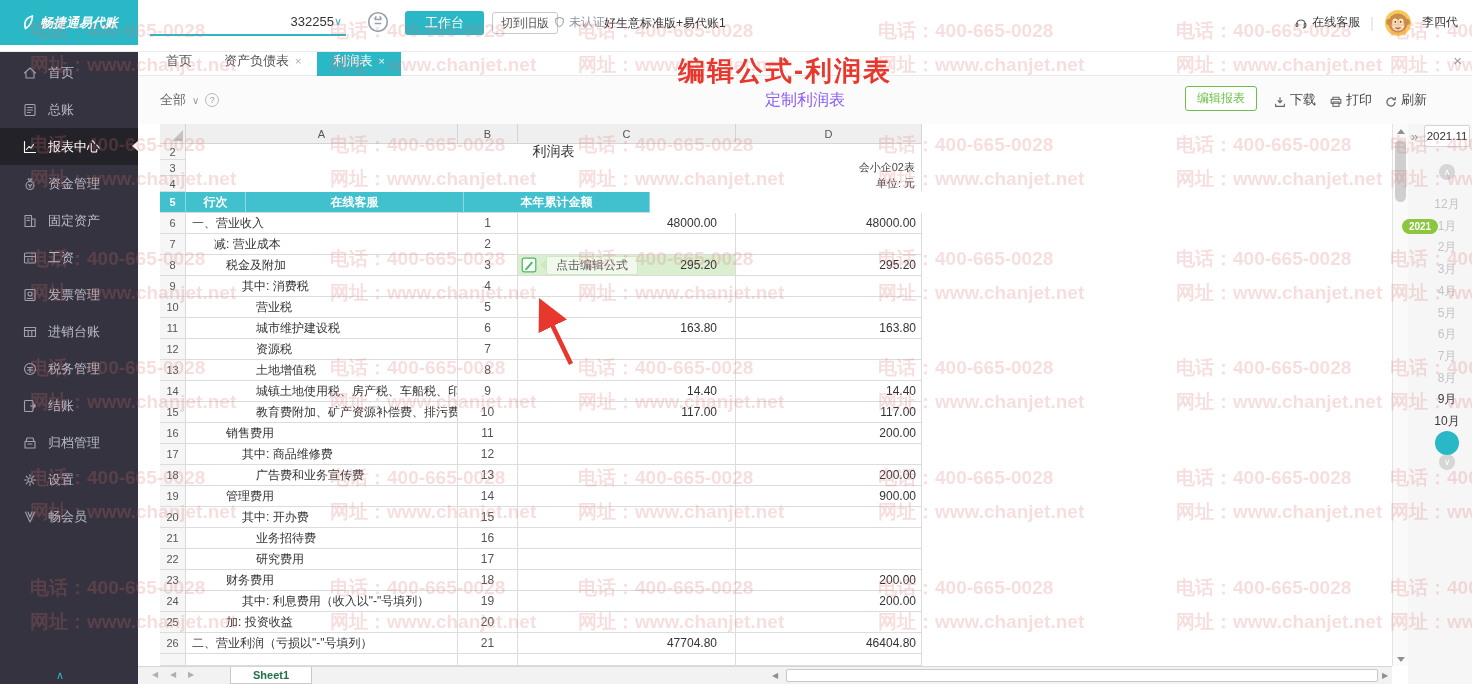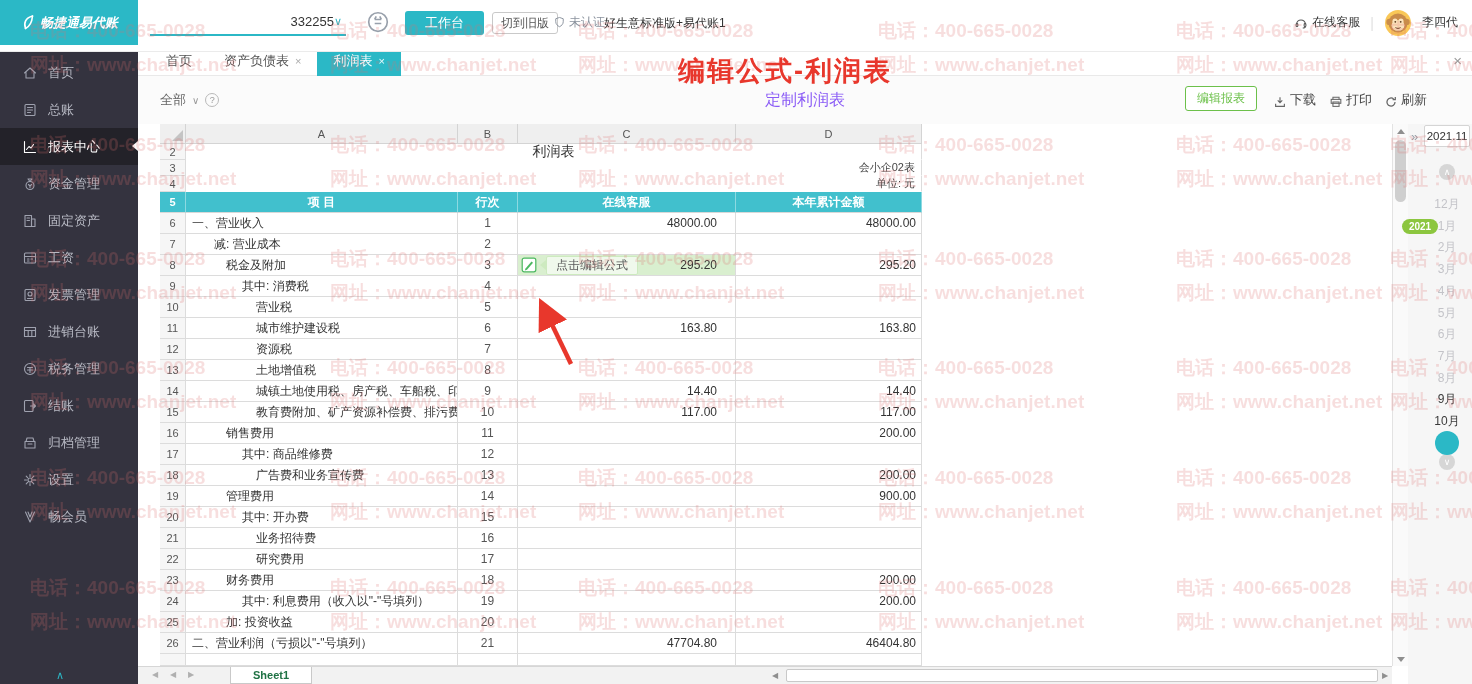--- a/index.html
+++ b/index.html
@@ -467,21 +467,20 @@
     <div class="grow" style="height: 16px;">
       <div class="cell rh" style="width: 26px; height: 16px;">3</div>
       <div class="cell mg" style="width: 736px; height: 16px;">会小企02表</div>
     </div>
     <div class="grow" style="height: 16px;">
       <div class="cell rh" style="width: 26px; height: 16px;">4</div>
       <div class="cell mg" style="width: 736px; height: 16px;">单位: 元</div>
     </div>
     <div class="grow hr5" style="height: 21px;">
       <div class="cell rh" style="width: 26px; height: 21px;">5</div>
-      <div class="cell " style="width: 272px; height: 21px;">项 目</div>
       <div class="cell " style="width: 60px; height: 21px;">行次</div>
       <div class="cell " style="width: 218px; height: 21px;">在线客服</div>
       <div class="cell " style="width: 186px; height: 21px;">本年累计金额</div>
     </div>
     <div class="grow" style="height: 21px;">
       <div class="cell rh" style="width: 26px; height: 21px;">6</div>
       <div class="cell ca" style="width: 272px; height: 21px; padding-left: 6px;">一、营业收入</div>
       <div class="cell cb" style="width: 60px; height: 21px;">1</div>
       <div class="cell cc" style="width: 218px; height: 21px;">48000.00</div>
       <div class="cell cd" style="width: 186px; height: 21px;">48000.00</div>

